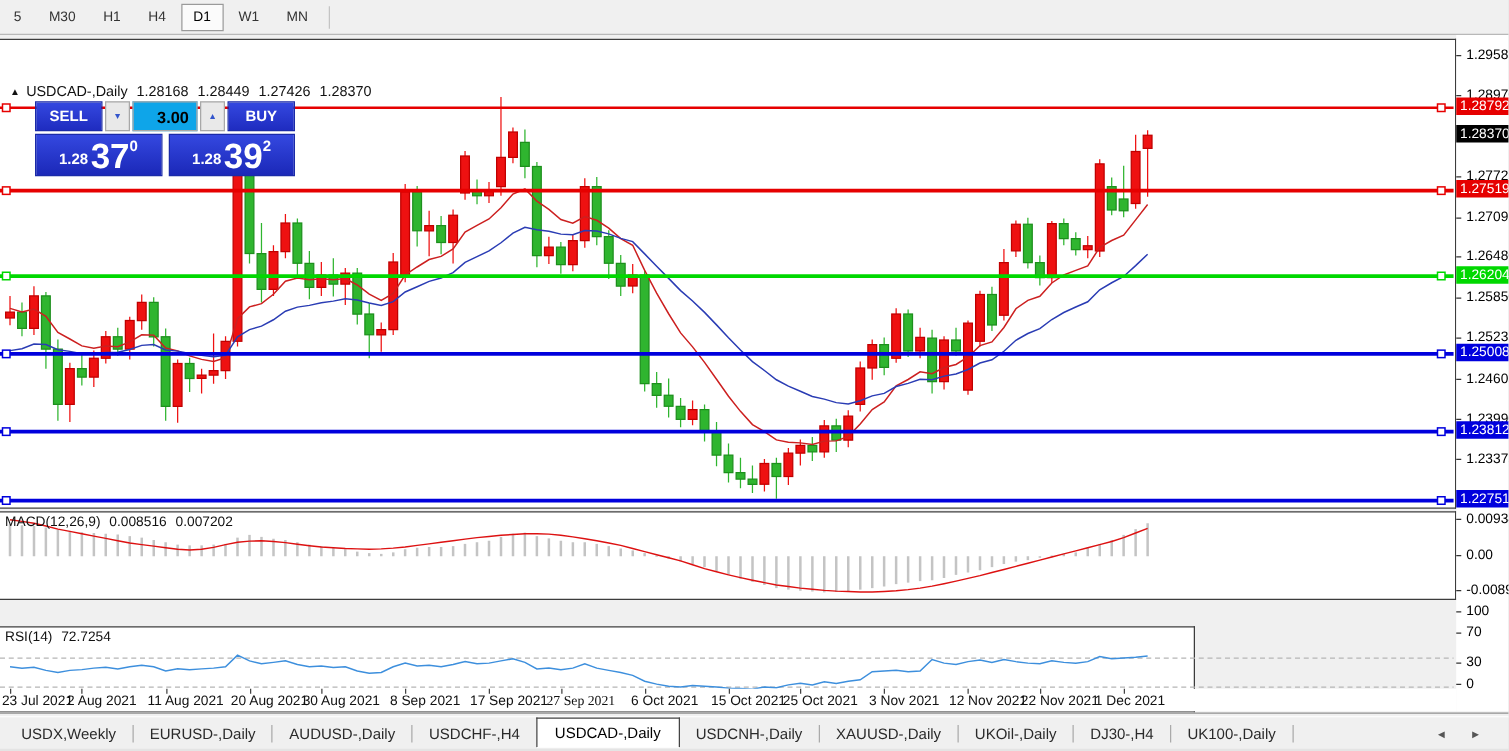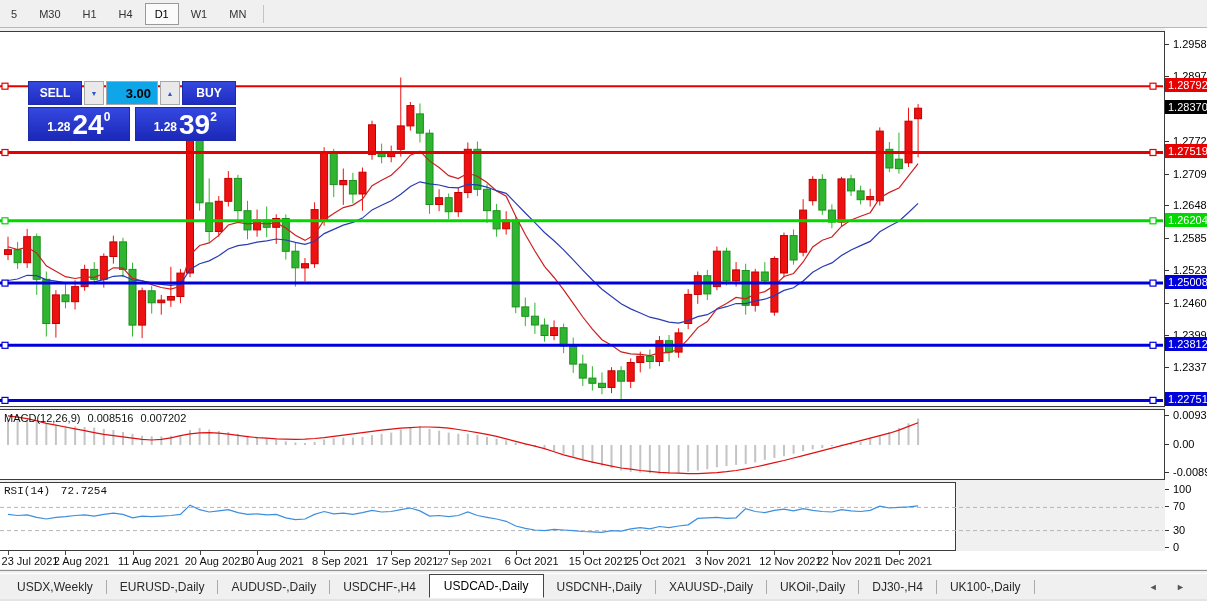--- a/index.html
+++ b/index.html
@@ -8,21 +8,21 @@
   
   .tf-toolbar{position:absolute;left:0;top:0;width:1207px;height:27px;background:#f0f0f0;
               border-bottom:1px solid #b8b8b8;display:flex;align-items:center;}
   .tf-btn{font-size:11px;color:#333;padding:4px 9px;margin:0 1px;border:1px solid transparent;cursor:default;}
   .tf-btn.active{background:#fbfbfb;border:1px solid #9a9a9a;color:#000;}
   .tf-sep{width:1px;height:18px;background:#c4c4c4;margin:0 6px;}
   
   .panel{position:absolute;background:#fff;border:1px solid #3c3c3c;border-left:none;box-sizing:border-box;}
   #main-panel{left:0;top:31px;width:1165px;height:376px;}
   #macd-panel{left:0;top:409px;width:1165px;height:71px;}
-  #rsi-panel{left:0;top:482px;width:956px;height:69px;font-family:Liberation Mono, monospace;}
+  #rsi-panel{left:0;top:501px;width:956px;height:69px;}
   .panel svg{position:absolute;left:0;top:0;}
   .axis-col{position:absolute;left:1165px;top:28px;width:42px;height:541px;background:#fff;}
   .date-axis{position:absolute;left:0;top:551px;width:1165px;height:18px;background:#fff;}
   .date-tick{position:absolute;top:0;width:1px;height:4px;background:#444;}
   .date-label{position:absolute;top:4px;font-size:11px;color:#111;white-space:nowrap;transform:translateX(-50%);}
   .pa-tick{position:absolute;font-size:11px;color:#000;left:8px;white-space:nowrap;}
   .pa-dash{position:absolute;left:0;width:4px;height:1px;background:#333;}
   .pa-box{position:absolute;left:0;width:42px;font-size:11px;color:#fff;padding:1px 0 1px 3px;box-sizing:border-box;white-space:nowrap;}
   
   .chart-title{position:absolute;left:8px;top:36px;font-size:11.5px;color:#111;z-index:5;}
@@ -282,32 +282,39 @@
         <line x1="0" x2="1163" y1="251.1" y2="251.1" stroke="#0000dd" stroke-width="3"></line>
         <rect x="2" y="248.1" width="6" height="6" fill="#fff" stroke="#0000dd" stroke-width="1.2"></rect>
         <rect x="1150" y="248.1" width="6" height="6" fill="#fff" stroke="#0000dd" stroke-width="1.2"></rect>
         <line x1="0" x2="1163" y1="313.3" y2="313.3" stroke="#0000dd" stroke-width="3"></line>
         <rect x="2" y="310.3" width="6" height="6" fill="#fff" stroke="#0000dd" stroke-width="1.2"></rect>
         <rect x="1150" y="310.3" width="6" height="6" fill="#fff" stroke="#0000dd" stroke-width="1.2"></rect>
         <line x1="0" x2="1163" y1="368.4" y2="368.4" stroke="#0000dd" stroke-width="3"></line>
         <rect x="2" y="365.4" width="6" height="6" fill="#fff" stroke="#0000dd" stroke-width="1.2"></rect>
         <rect x="1150" y="365.4" width="6" height="6" fill="#fff" stroke="#0000dd" stroke-width="1.2"></rect>
       </svg>
+    <div class="chart-title">
+      <span class="tri">▲</span><span>USDCAD-,Daily</span>
+      <span>1.28168</span>
+      <span>1.28449</span>
+      <span>1.27426</span>
+      <span>1.28370</span>
+    </div>
     <div class="trade-panel">
       <div class="tp-row1">
         <div class="tp-btn">SELL</div>
         <div class="tp-spin">▼</div>
         <div class="tp-vol">3.00</div>
         <div class="tp-spin">▲</div>
         <div class="tp-btn">BUY</div>
       </div>
       <div class="tp-row2">
         <div class="tp-price">
           <span class="small">1.28</span>
-            <span class="big">24</span>
+            <span class="big">37</span>
             <span class="sup">0</span>
         </div>
         <div class="tp-price">
           <span class="small">1.28</span>
             <span class="big">39</span>
             <span class="sup">2</span>
         </div>
       </div>
     </div>
   </div>

